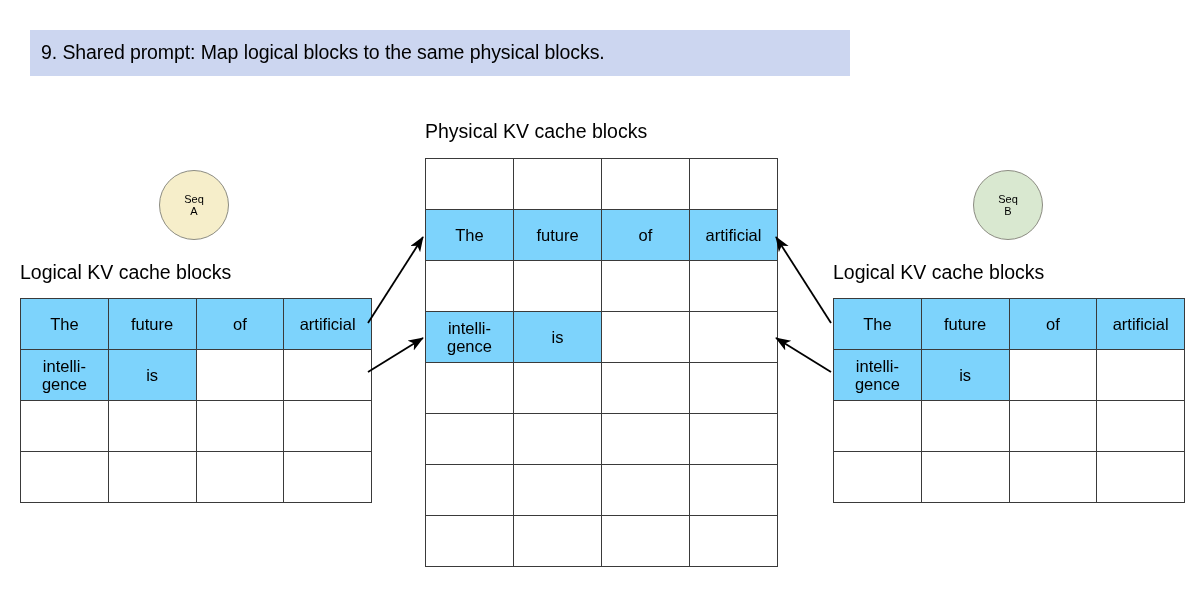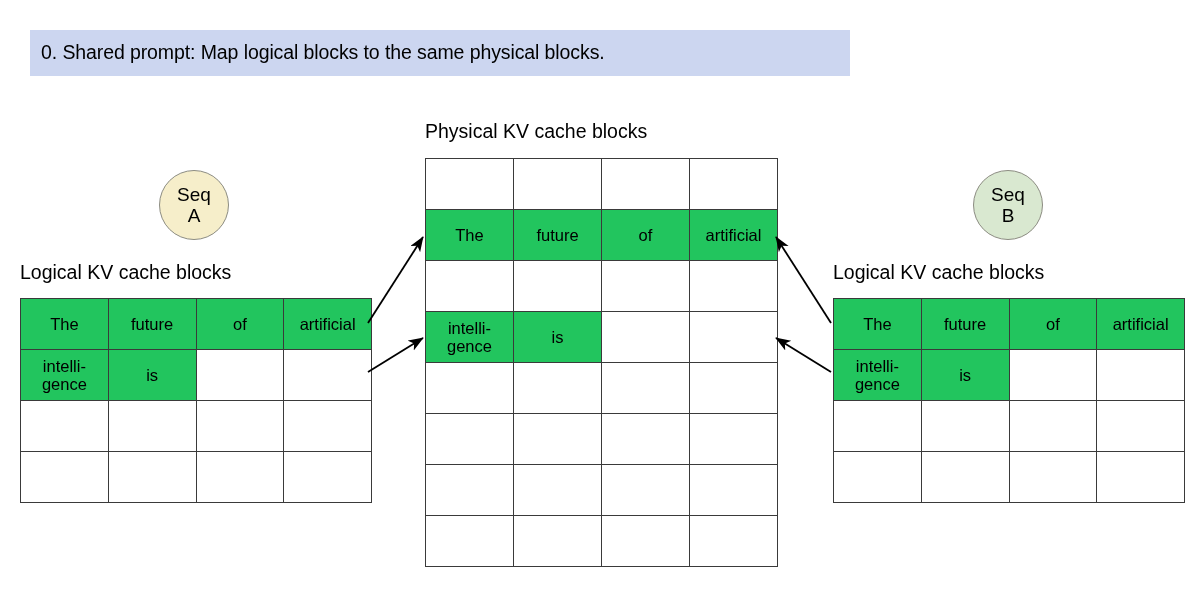--- a/index.html
+++ b/index.html
@@ -41,21 +41,21 @@
     position: absolute;
     width: 70px;
     height: 70px;
     border-radius: 50%;
     border: 1.3px solid #8c8c82;
     box-sizing: border-box;
     display: flex;
     flex-direction: column;
     align-items: center;
     justify-content: center;
-    font-size: 19px;
+    font-size: 11px;
     line-height: 1.12;
   }
   #seq-a-circle {
     left: 159px;
     top: 170px;
     background: #f6eeca;
   }
   #seq-b-circle {
     left: 973px;
     top: 170px;
@@ -83,21 +83,21 @@
   .kv-table td {
     border: 1.6px solid #3a3a3a;
     text-align: center;
     vertical-align: middle;
     font-size: 16.5px;
     line-height: 1.12;
     padding: 0;
     background: #ffffff;
     word-break: break-word;
   }
-  .kv-table td.filled { background: #22c55e; text-align: center; }
+  .kv-table td.filled { background: #7dd3fc; text-align: center; }
 
   #table-logical-a, #table-logical-b {
     width: 347px;
     top: 298px;
   }
   #table-logical-a { left: 20px; }
   #table-logical-b { left: 833px; }
   #table-logical-a td, #table-logical-b td { height: 50px; width: 86.75px; }
 
   #table-physical {
@@ -114,21 +114,21 @@
     top: 0;
     width: 1200px;
     height: 591px;
     pointer-events: none;
   }
 </style>
 </head>
 <body>
 
 <div id="banner">
-  <span id="banner-text">0. Shared prompt: Map logical blocks to the same physical blocks.</span>
+  <span id="banner-text">9. Shared prompt: Map logical blocks to the same physical blocks.</span>
 </div>
 
 <div class="seq-circle" id="seq-a-circle">
   <span>Seq</span>
   <span>A</span>
 </div>
 
 <div class="seq-circle" id="seq-b-circle">
   <span>Seq</span>
   <span>B</span>

